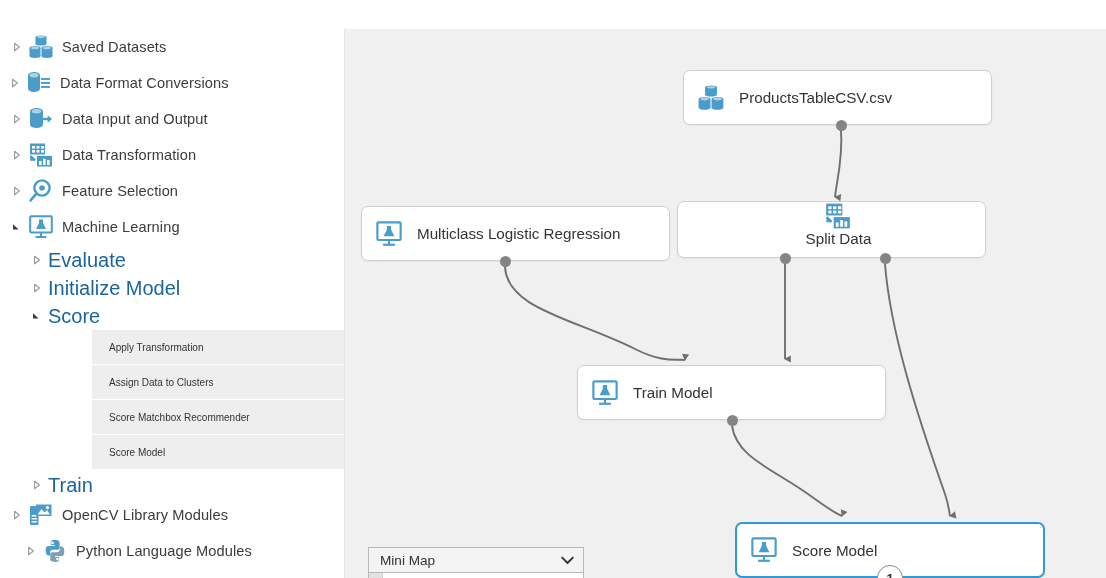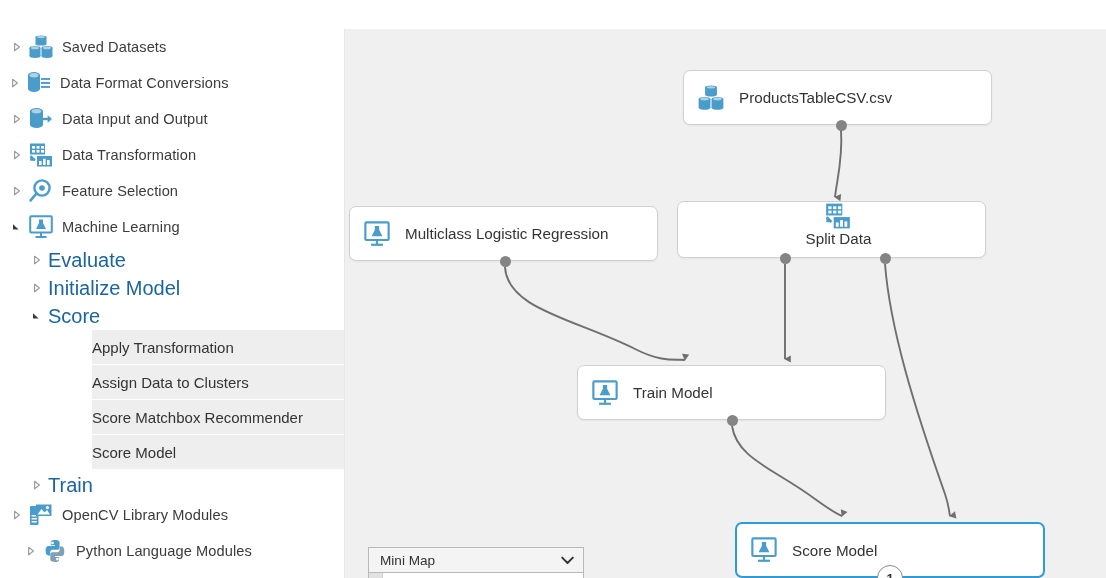--- a/index.html
+++ b/index.html
@@ -57,23 +57,23 @@
     height: 35px;
     margin-left: 46px;
     margin-right: 10px;
     background: #eeeeee;
     display: flex;
     align-items: center;
     border-bottom: 1px solid #ffffff;
     cursor: pointer;
   }
   .module-label {
-    font-size: 15px;
+    font-size: 10px;
     color: #333333;
-    padding-left: 0;
+    padding-left: 17px;
     white-space: nowrap;
   }
 
   
   #canvas {
     position: relative;
     flex: 1 1 auto;
     height: 578px;
     background: #f0f0f0;
     overflow: hidden;
@@ -406,21 +406,21 @@
               <ellipse cx="7" cy="22.08" rx="5.5" ry="1.92" fill="#4a9ccb"></ellipse>
               <ellipse cx="7" cy="13.92" rx="3.96" ry="1.32" fill="#ffffff" opacity=".55"></ellipse>
               <ellipse cx="19" cy="13.92" rx="5.5" ry="1.92" fill="#4a9ccb"></ellipse>
               <rect x="13.5" y="13.92" width="11" height="8.16" fill="#4a9ccb"></rect>
               <ellipse cx="19" cy="22.08" rx="5.5" ry="1.92" fill="#4a9ccb"></ellipse>
               <ellipse cx="19" cy="13.92" rx="3.96" ry="1.32" fill="#ffffff" opacity=".55"></ellipse>
             </svg>
           </span>
           <span class="node-label">ProductsTableCSV.csv</span>
         </div>
-        <div class="node" style="left: 4px; top: 177px; width: 309px; height: 55px;">
+        <div class="node" style="left: 16px; top: 177px; width: 309px; height: 55px;">
           <span class="node-icon">
             <svg width="28" height="28" viewBox="0 0 26 26">
               <rect x="2.2" y="2.2" width="21.6" height="16.4" rx="1" fill="none" stroke="#4a9ccb" stroke-width="2"></rect>
               <path d="M11,5.6 L15,5.6 L15,9 L18,15 L8,15 L11,9 Z" fill="#4a9ccb"></path>
               <rect x="12" y="18.6" width="2" height="3.6" fill="#4a9ccb"></rect>
               <rect x="7.5" y="22" width="11" height="2" fill="#4a9ccb"></rect>
             </svg>
           </span>
           <span class="node-label">Multiclass Logistic Regression</span>
         </div>

